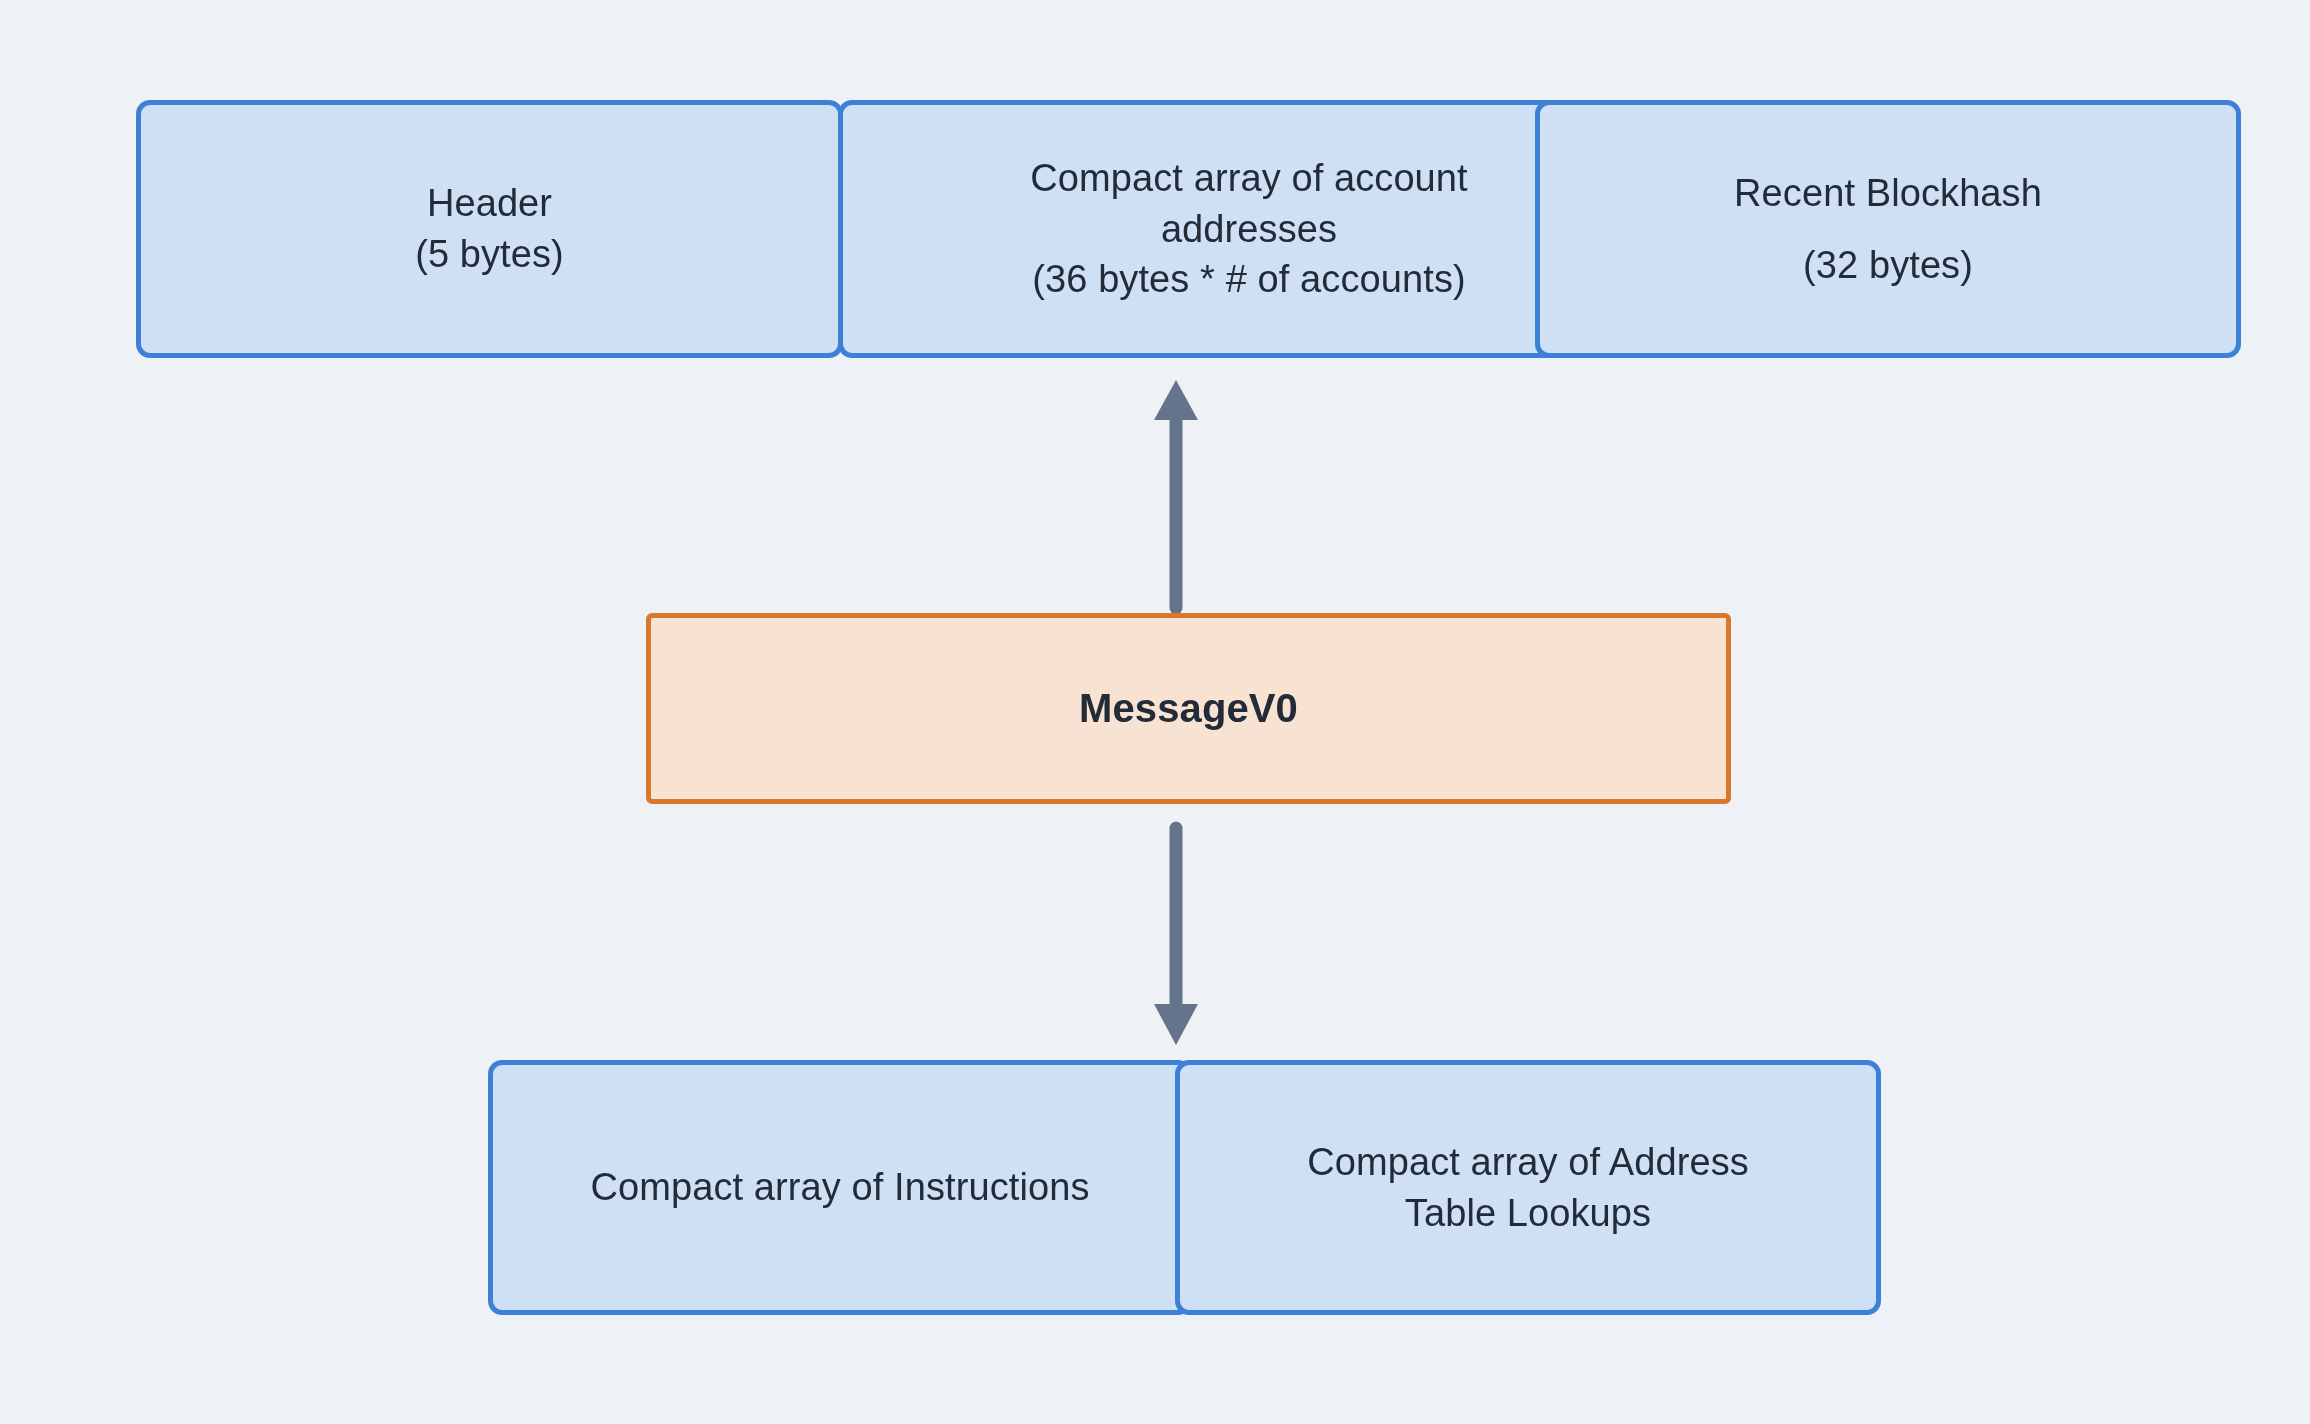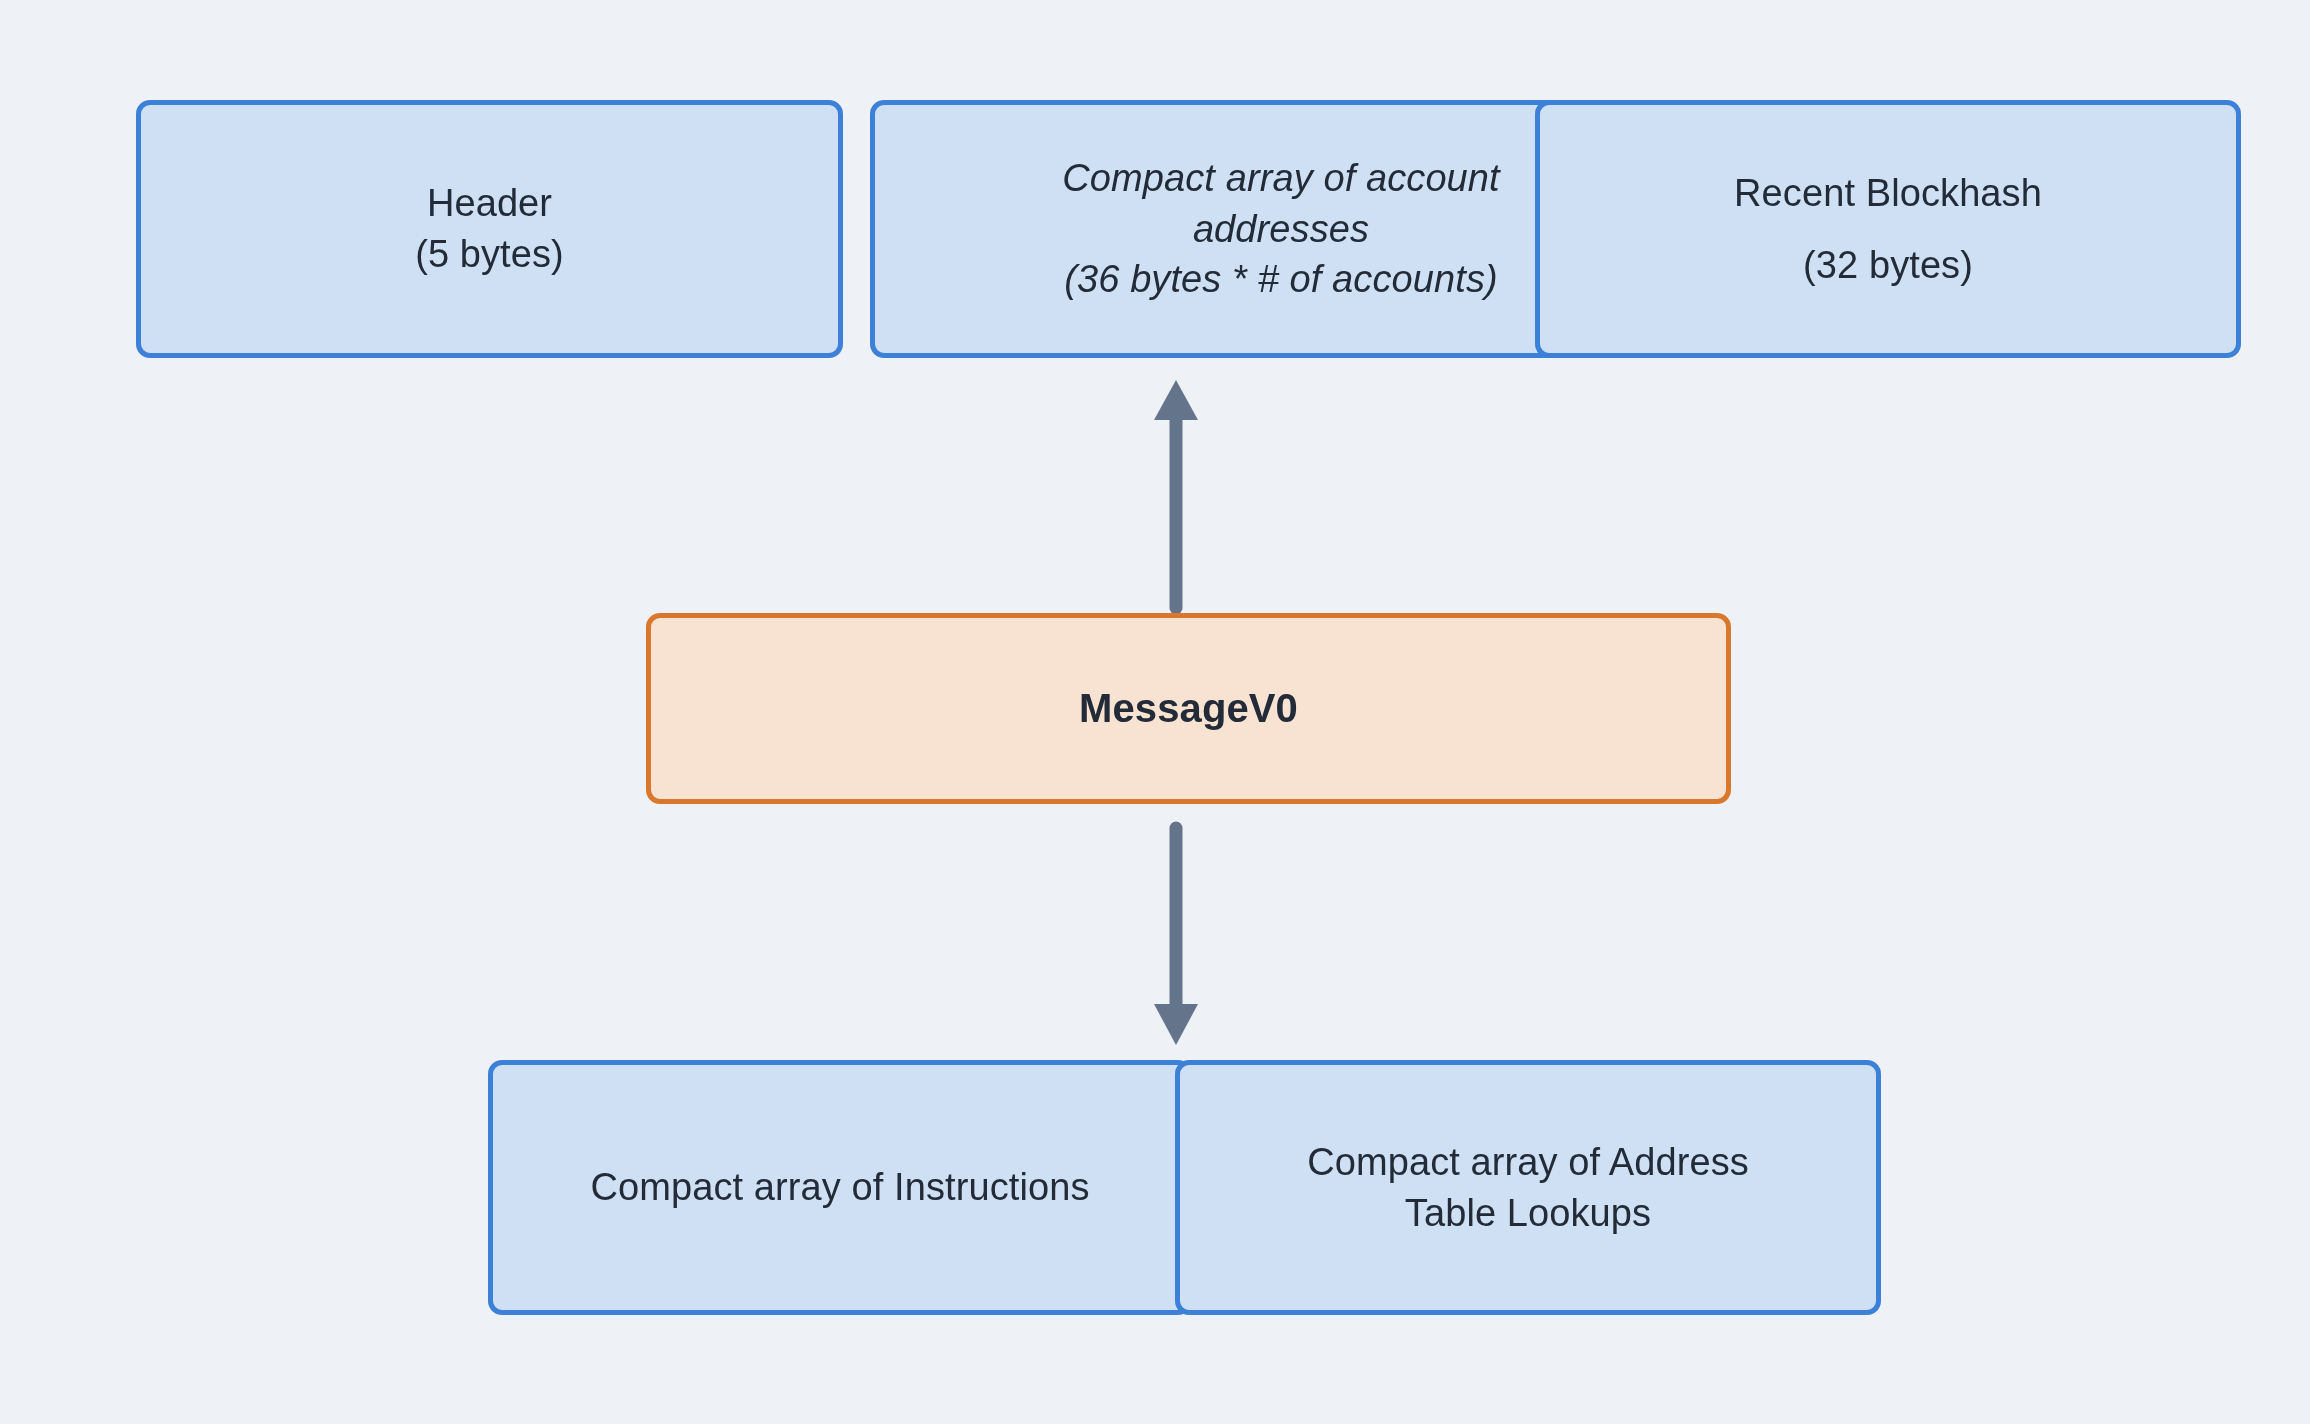--- a/index.html
+++ b/index.html
@@ -38,31 +38,31 @@
 
   .node.blue {
     background: #cfe0f4;
     border: 5px solid #3d80d7;
     border-radius: 14px;
   }
 
   .node.orange {
     background: #f8e3d2;
     border: 5px solid #d9772d;
-    border-radius: 14px;
+    border-radius: 6px;
     font-weight: bold;
   }
 
   .node .line { display: block; white-space: nowrap; }
   .node .line.wrap { white-space: normal; }
 
   
   .row-top { top: 100px; height: 258px; }
   #node-header          { left: 98px;   width: 707px; }
-  #node-account-array   { left: 832px;  width: 822px; font-style: italic; }
+  #node-account-array   { left: 800px;  width: 822px; }
   #node-recent-blockhash{ left: 1497px; width: 706px; gap: 21px; }
 
   
   #node-messagev0 {
     left: 608px;
     top: 613px;
     width: 1085px;
     height: 191px;
     font-size: 40px;
   }

